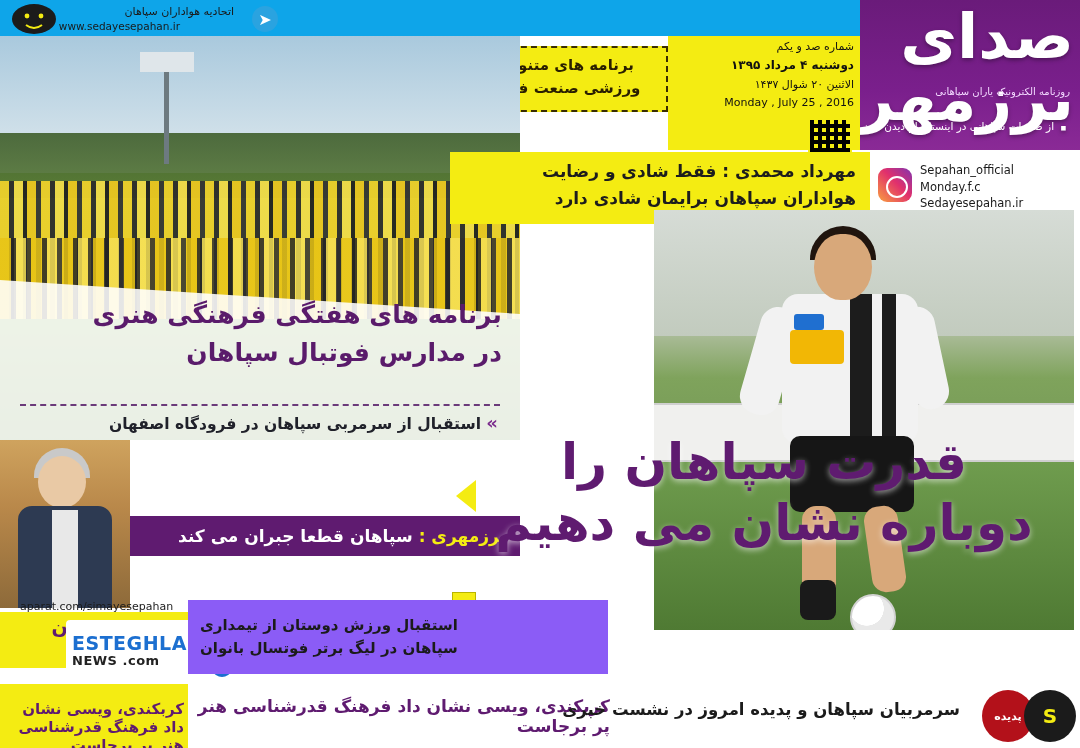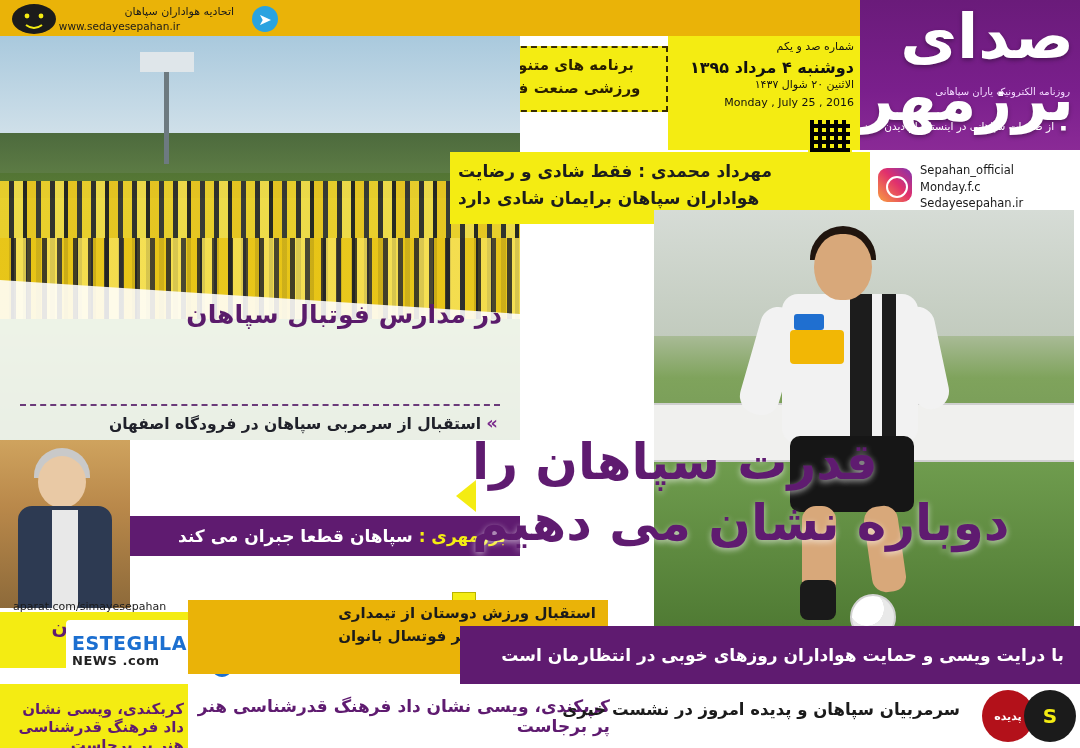--- a/index.html
+++ b/index.html
@@ -9,21 +9,21 @@
     background: #fff; overflow: hidden;
   }
   #page {
     position: relative; width: 1080px; height: 748px;
     background: #ffffff; overflow: hidden;
   }
 
   
   .topbar {
     position: absolute; top: 0; left: 0; width: 1080px; height: 36px;
-    background: #eab308;
+    background: #0ea5e9;
   }
   .tg-handle {
     position: absolute; top: 4px; left: 286px;
     font-size: 20px; font-weight: bold; color: #111;
     letter-spacing: .2px;
     font-family: "Liberation Sans", sans-serif;
   }
   .tg-icon {
     position: absolute; top: 6px; left: 252px;
     width: 26px; height: 26px; border-radius: 50%;
@@ -69,21 +69,21 @@
   
   .datestrip {
     position: absolute; top: 36px; right: 220px; width: 192px; height: 114px;
     background: #f4ec12;
     direction: rtl;
   }
   .datestrip .line1 {
     position: absolute; top: 4px; right: 6px; font-size: 11px; color: #111;
   }
   .datestrip .line2 {
-    position: absolute; top: 22px; right: 6px; font-size: 16px; color: #111; font-weight: bold;
+    position: absolute; top: 22px; right: 6px; font-size: 12px; color: #111; font-weight: bold;
   }
   .datestrip .line3 {
     position: absolute; top: 42px; right: 6px; font-size: 11px; color: #111;
   }
   .datestrip .line4 {
     position: absolute; top: 60px; right: 6px; font-size: 11px; color: #111; direction: ltr; text-align: right;
   }
   .qr {
     position: absolute; top: 82px; right: 8px; width: 44px; height: 44px;
     background:
@@ -199,21 +199,21 @@
   #bar-halilhodzic {
     top: 470px; left: 130px; width: 390px; height: 38px; font-size: 16px;
   }
   #bar-barzomehr {
     top: 516px; left: 130px; width: 390px; height: 40px; font-size: 17px;
     background: #5f1b70;
   }
   .bar-purple .lead { color: #f4ec12; }
 
   .aparat {
-    position: absolute; top: 600px; left: 13px;
+    position: absolute; top: 600px; left: 20px;
     font-size: 11px; color: #1b1b1b; direction: ltr;
   }
 
   
   .simaye {
     position: absolute; top: 612px; left: 0; width: 200px; height: 56px;
     background: #f4ec12; direction: rtl; overflow:hidden;
   }
   .simaye .t1 {
     position:absolute; top:4px; right:8px; font-size:19px; font-weight:bold; color:#5f1b70;
@@ -233,21 +233,21 @@
     background: #1c6fd0; color: #fff;
     display:flex; align-items:center; justify-content:center; font-size: 26px;
   }
   .esteghlal .txt { direction: ltr; line-height: 1.05; }
   .esteghlal .txt .a { font-size: 19px; font-weight: bold; color:#1c6fd0; letter-spacing:.5px;}
   .esteghlal .txt .b { font-size: 13px; font-weight: bold; color:#222; letter-spacing:.5px;}
 
   
   .callout-mehrdad {
     position: absolute; top: 152px; right: 210px; width: 420px; height: 72px;
-    background: #f4ec12; direction: rtl; text-align: left; padding: 6px 14px 6px 8px;
+    background: #f4ec12; direction: rtl; text-align: right; padding: 6px 14px 6px 8px;
   }
   .callout-mehrdad .l1 { font-size: 17px; font-weight: bold; color: #1d1d1d; line-height: 1.6; }
   .callout-mehrdad .l2 { font-size: 17px; font-weight: bold; color: #1d1d1d; line-height: 1.6; }
 
   
   .social {
     position: absolute; top: 162px; right: 6px; width: 200px; height: 68px;
     direction: ltr;
   }
   .ig-icon {
@@ -303,40 +303,40 @@
     background:#d8a87a; transform: rotate(-8deg); }
   .pl-sockL { position:absolute; top:370px; left:146px; width:36px; height:40px; background:#1a1a1a;
     border-radius:8px; }
   .pl-ball { position:absolute; top:384px; left:196px; width:46px; height:46px; border-radius:50%;
     background: radial-gradient(circle at 35% 30%, #ffffff 0 42%, #e9e9e9 43% 100%);
     border:2px solid #d2d2d2; }
 
   
   .big-headline {
     position: absolute; top: 432px; right: 8px; width: 600px;
-    direction: rtl; text-align: left; padding-right: 16px;
+    direction: rtl; text-align: center; padding-right: 16px;
     text-shadow: 0 2px 6px rgba(255,255,255,.6);
   }
   .big-headline .l1 {
     font-size: 50px; font-weight: bold; color: #5f1b70; line-height: 1.22;
   }
   .big-headline .l2 {
     font-size: 50px; font-weight: bold; color: #5f1b70; line-height: 1.22;
   }
   .tri-left {
     position: absolute; top: 480px; right: 604px;
     width: 0; height: 0;
     border-top: 16px solid transparent; border-bottom: 16px solid transparent;
     border-right: 20px solid #f4ec12;
   }
 
   
   .mid-yellow {
     position: absolute; top: 600px; left: 188px; width: 420px; height: 74px;
-    background: #eab308; direction: rtl; text-align: right; padding: 2px 12px;
+    background: #8b5cf6; direction: rtl; text-align: left; padding: 14px 12px;
   }
   .mid-yellow .r1 { font-size: 15px; font-weight: bold; color: #1b1b1b; line-height: 1.55; }
   .mid-yellow .r2 { font-size: 15px; font-weight: bold; color: #1b1b1b; line-height: 1.55; }
 
   .bookmark {
     position: absolute; top: 592px; left: 452px; width: 24px; height: 34px;
     background: #f4ec12; clip-path: polygon(0 0,100% 0,100% 100%,50% 78%,0 100%);
     border: 1px solid #b9b400;
   }
 
@@ -426,20 +426,21 @@
     <div class="sky"></div>
     <div class="trees"></div>
     <div class="pylon"></div>
     <div class="crowd"></div>
     <div class="crowd2"></div>
     <div class="grass"></div>
   </div>
   <div class="ribbon-white"></div>
 
   <div class="h-weekly">
+    <div class="l1">برنامه های هفتگی فرهنگی هنری</div>
     <div class="l2">در مدارس فوتبال سپاهان</div>
   </div>
   <div class="dash-sep"></div>
   <div class="sub-arrival">
     <span class="chev">»</span>
     <span>استقبال از سرمربی سپاهان در فرودگاه اصفهان</span>
   </div>
 
   <div class="photo-interview">
     <div class="hair"></div>
@@ -508,23 +509,20 @@
     <div class="l1">قدرت سپاهان را</div>
     <div class="l2">دوباره نشان می دهیم</div>
   </div>
 
   <div class="bookmark"></div>
   <div class="mid-yellow">
     <div class="r1">استقبال ورزش دوستان از تیمداری</div>
     <div class="r2">سپاهان در لیگ برتر فوتسال بانوان</div>
   </div>
 
-  <div class="bottom-purple">
-    <span>با درایت ویسی و حمایت هواداران روزهای خوبی در انتظارمان است</span>
-  </div>
 
   <div class="bottom-strip"></div>
   <div class="yellow-edge-left"></div>
   <div class="bottom-left-footer">کربکندی، ویسی نشان داد فرهنگ قدرشناسی هنر پر برجاست</div>
   <div class="bottom-yellowtext">کربکندی، ویسی نشان داد فرهنگ قدرشناسی هنر پر برجاست</div>
   <div class="bottom-right-text">سرمربیان سپاهان و پدیده امروز در نشست خبری</div>
   <div class="emblem-padideh">پدیده</div>
   <div class="emblem-sepahan">S</div>
 
 </div>

